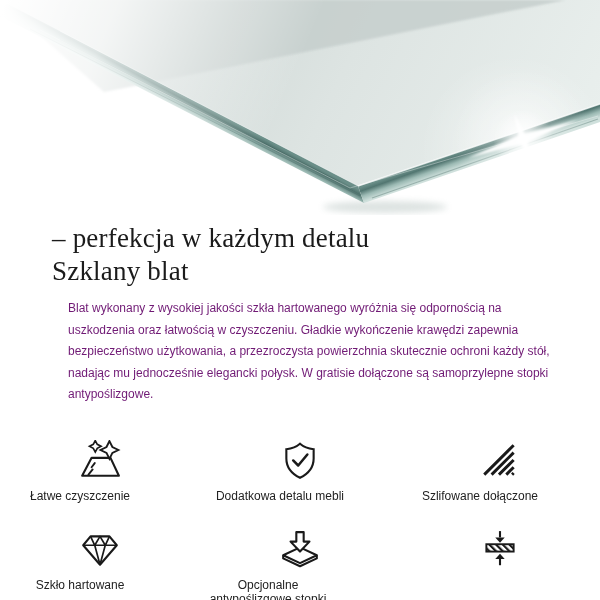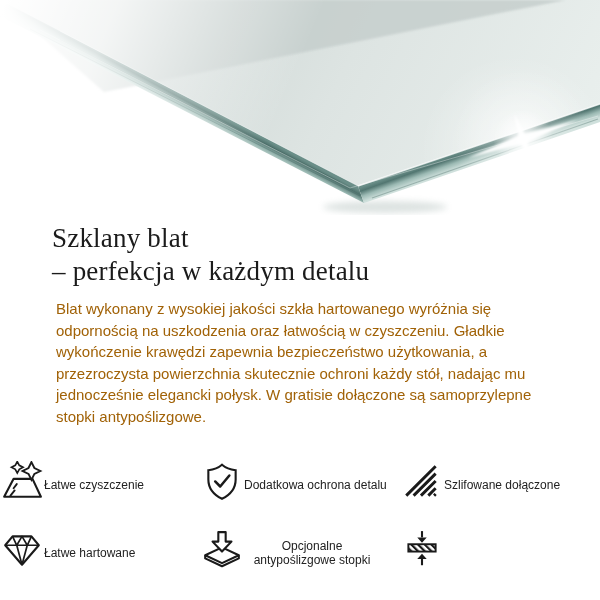--- a/index.html
+++ b/index.html
@@ -12,35 +12,35 @@
   .content{padding:0 35px 0 52px;}
   .page-title{
     margin:7px 0 0 0;
     font-family:"Liberation Serif","DejaVu Serif",serif;
     font-weight:400;
     font-size:27px;line-height:33px;
     color:#1b1b1b;letter-spacing:0.2px;
   }
   .page-title span{display:block;}
   .description{
-    margin:10px 0 0 4px;
-    font-size:15px;line-height:21.5px;
-    color:#a16207;
+    margin:10px 0 0 16px;
+    font-size:12px;line-height:21.5px;
+    color:#701a75;
     max-width:540px;
   }
   .features{
     margin-top:32px;
     display:grid;
     grid-template-columns:1fr 1fr 1fr;
     row-gap:24px;
     width:600px;
     margin-left:-52px; 
   }
   .feature{
-    display:flex;flex-direction:row;align-items:center;text-align:center;
+    display:flex;flex-direction:column;text-align:center;
   }
   .feature .icon-box{height:44px;display:flex;align-items:flex-end;justify-content:center;}
   .feature .label{
     margin-top:7px;
     font-size:12px;line-height:14px;color:#222222;
     max-width:160px;
   }
   .feature .label.narrow{max-width:136px;}
   svg .stroke{fill:none;stroke:#1a1a1a;stroke-width:2;}
 </style>
@@ -118,22 +118,22 @@
         <polygon points="531.5,163.6 526.8,137.7 514.5,114.4 519.2,140.3" fill="#ffffff" opacity="0.95"></polygon>
       </g>
       <circle cx="523" cy="139" r="4" fill="#ffffff"></circle>
 
       <rect x="0" y="0" width="430" height="215" fill="url(#fadeTL)"></rect>
     </svg>
   </div>
 
   <div class="content">
     <h1 class="page-title">
+      <span>– perfekcja w każdym detalu</span>
       <span>Szklany blat</span>
-      <span>– perfekcja w każdym detalu</span>
     </h1>
 
     <p class="description">Blat wykonany z wysokiej jakości szkła hartowanego wyróżnia się odpornością na uszkodzenia oraz łatwością w czyszczeniu. Gładkie wykończenie krawędzi zapewnia bezpieczeństwo użytkowania, a przezroczysta powierzchnia skutecznie ochroni każdy stół, nadając mu jednocześnie elegancki połysk. W gratisie dołączone są samoprzylepne stopki antypoślizgowe.</p>
 
     <div class="features">
 
       <div class="feature">
         <div class="icon-box">
           <svg width="44" height="42" viewBox="0 0 40 40">
             <path class="stroke" d="M12,17 L30,17 L38,34 L3,34 Z" stroke-linejoin="round"></path>
@@ -145,40 +145,40 @@
         <div class="label">Łatwe czyszczenie</div>
       </div>
 
       <div class="feature">
         <div class="icon-box">
           <svg width="44" height="42" viewBox="0 0 40 40">
             <path class="stroke" d="M20,3.5 C23.5,6.5 28.5,8.2 33,8.8 L33,17.5 C33,26.5 27.6,32.2 20,36 C12.4,32.2 7,26.5 7,17.5 L7,8.8 C11.5,8.2 16.5,6.5 20,3.5 Z"></path>
             <path d="M13.5,19.5 L18.3,24.3 L27,13.8" fill="none" stroke="#1a1a1a" stroke-width="2.4" stroke-linecap="round" stroke-linejoin="round"></path>
           </svg>
         </div>
-        <div class="label">Dodatkowa ochrona detalu</div>
+        <div class="label">Dodatkowa detalu mebli</div>
       </div>
 
       <div class="feature">
         <div class="icon-box">
           <svg width="44" height="42" viewBox="0 0 40 40">
             <path d="M5,33 L33,5 M12,33 L33,12 M19,33 L33,19 M26,33 L33,26 M31.5,33 L33,31.5" stroke="#1a1a1a" stroke-width="2.8" fill="none"></path>
           </svg>
         </div>
         <div class="label">Szlifowane dołączone</div>
       </div>
 
       <div class="feature">
         <div class="icon-box">
           <svg width="44" height="42" viewBox="0 0 40 40">
             <path class="stroke" d="M11,7 L29,7 L36,15.5 L20,34 L4,15.5 Z" stroke-linejoin="round"></path>
             <path d="M4,15.5 L36,15.5 M11,7 L15,15.5 L20,7 L25,15.5 L29,7 M15,15.5 L20,34 M25,15.5 L20,34" stroke="#1a1a1a" stroke-width="1.6" fill="none" stroke-linejoin="round"></path>
           </svg>
         </div>
-        <div class="label">Łatwe hartowane</div>
+        <div class="label">Szkło hartowane</div>
       </div>
 
       <div class="feature">
         <div class="icon-box">
           <svg width="44" height="42" viewBox="0 0 40 40">
             <path class="stroke" d="M20,17.5 L36,25 L20,32.5 L4,25 Z" stroke-linejoin="round"></path>
             <path class="stroke" d="M4,25 L4,28 L20,35.5 L36,28 L36,25" stroke-linejoin="round"></path>
             <path d="M16.5,3 L23.5,3 L23.5,12 L29,12 L20,21.5 L11,12 L16.5,12 Z" fill="#ffffff" stroke="#1a1a1a" stroke-width="2" stroke-linejoin="round"></path>
           </svg>
         </div>

